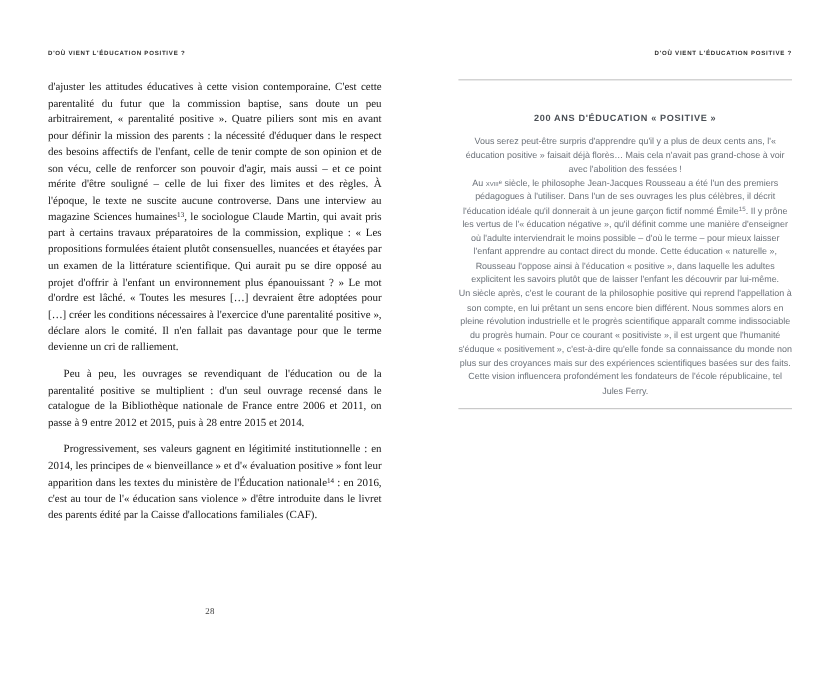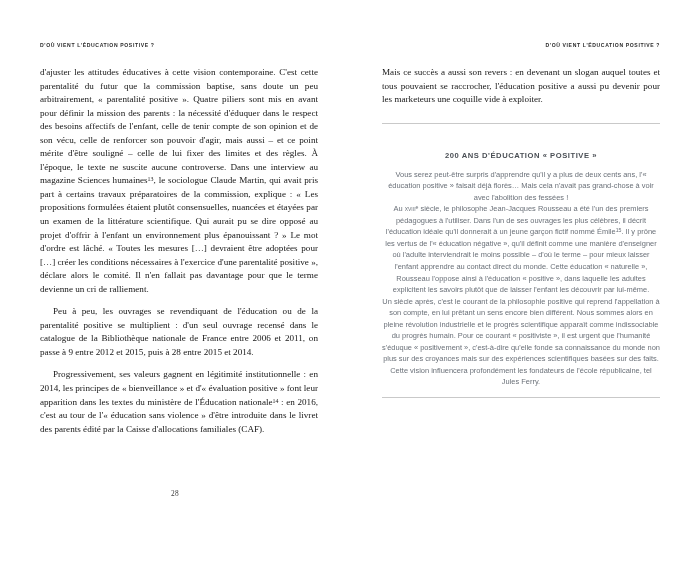--- a/index.html
+++ b/index.html
@@ -103,21 +103,21 @@
   .encadre p + p { margin-top: 0px; }
   .encadre sup.fn {
     font-size: 5.2px;
     vertical-align: 0.4em;
     line-height: 0;
   }
   .sc { font-variant: small-caps; }
 
   .folio {
     position: absolute;
-    bottom: 68px;
+    bottom: 52px;
     left: 0;
     width: 350px;
     text-align: center;
     font-family: "Liberation Serif", serif;
     font-size: 7.4px;
     color: #3a3a3a;
     letter-spacing: 0.3px;
   }
 </style>
 </head>
@@ -139,23 +139,20 @@
 
     </div>
 
     <div class="folio">28</div>
   </div>
 
   <div class="page page-right">
 
     <div class="running-head rh-right">D'OÙ VIENT L'ÉDUCATION POSITIVE ?</div>
 
-    <div class="body-col">
-      <p class="para first">Mais ce succès a aussi son revers : en devenant un slogan auquel toutes et tous pouvaient se raccrocher, l'éducation positive a aussi pu devenir pour les marketeurs une coquille vide à exploiter.</p>
-    </div>
 
     <div class="encadre">
 
       <div class="encadre-title">200 ANS D'ÉDUCATION « POSITIVE »</div>
 
       <p>Vous serez peut-être surpris d'apprendre qu'il y a plus de deux cents ans, l'« éducation positive » faisait déjà florès… Mais cela n'avait pas grand-chose à voir avec l'abolition des fessées !</p>
 
       <p><span>Au </span><span class="sc">xviii</span><sup class="fn">e</sup><span> siècle, le philosophe Jean-Jacques Rousseau a été l'un des premiers pédagogues à l'utiliser. Dans l'un de ses ouvrages les plus célèbres, il décrit l'éducation idéale qu'il donnerait à un jeune garçon fictif nommé Émile</span><sup class="fn">15</sup><span>. Il y prône les vertus de l'« éducation négative », qu'il définit comme une manière d'enseigner où l'adulte interviendrait le moins possible – d'où le terme – pour mieux laisser l'enfant apprendre au contact direct du monde. Cette éducation « naturelle », Rousseau l'oppose ainsi à l'éducation « positive », dans laquelle les adultes explicitent les savoirs plutôt que de laisser l'enfant les découvrir par lui-même.</span></p>
 
       <p>Un siècle après, c'est le courant de la philosophie positive qui reprend l'appellation à son compte, en lui prêtant un sens encore bien différent. Nous sommes alors en pleine révolution industrielle et le progrès scientifique apparaît comme indissociable du progrès humain. Pour ce courant « positiviste », il est urgent que l'humanité s'éduque « positivement », c'est-à-dire qu'elle fonde sa connaissance du monde non plus sur des croyances mais sur des expériences scientifiques basées sur des faits. Cette vision influencera profondément les fondateurs de l'école républicaine, tel Jules Ferry.</p>

